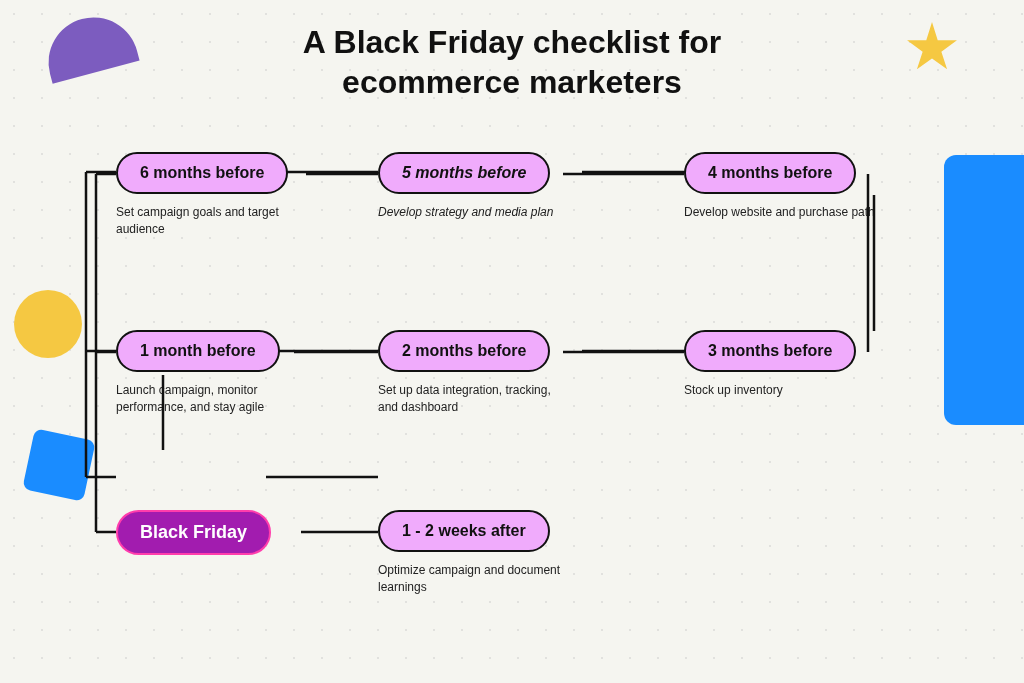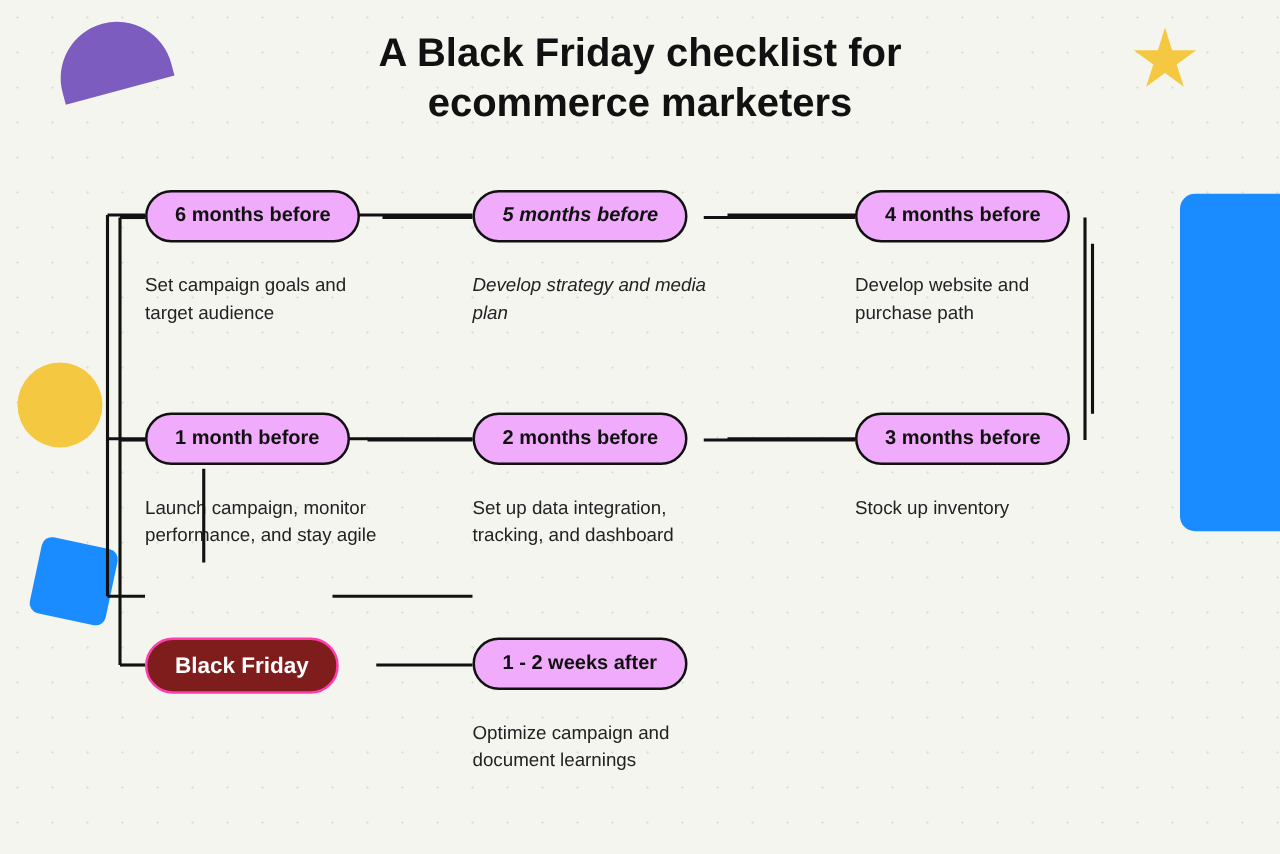--- a/index.html
+++ b/index.html
@@ -114,30 +114,30 @@
       background: #f0abfc;
       font-size: 16px;
       font-weight: 800;
       color: #111;
       white-space: nowrap;
       position: relative;
       z-index: 2;
     }
 
     .node-box.pink {
-      background: #7f1d1d;
+      background: #a21caf;
       color: #fff;
       border-color: #ff3dac;
       font-size: 18px;
       font-weight: 800;
     }
 
     .node-desc {
-      margin-top: 24px;
-      font-size: 15px;
+      margin-top: 10px;
+      font-size: 12px;
       color: #222;
       line-height: 1.45;
       max-width: 195px;
     }
   </style>
 </head>
 <body>
 
 <div class="page-wrapper">
 

